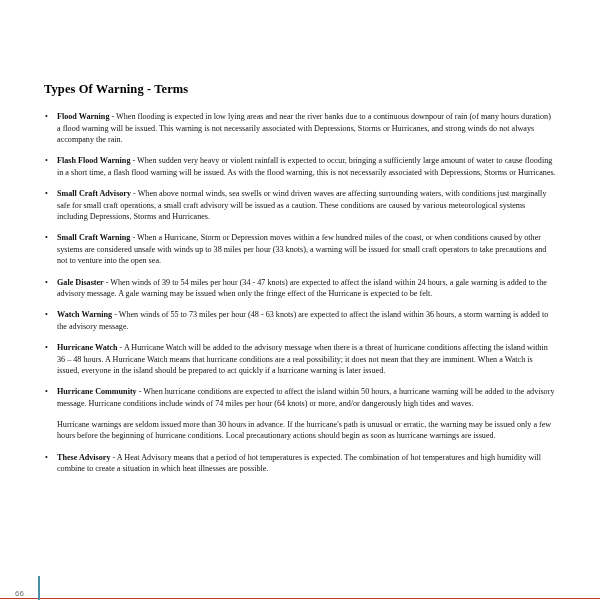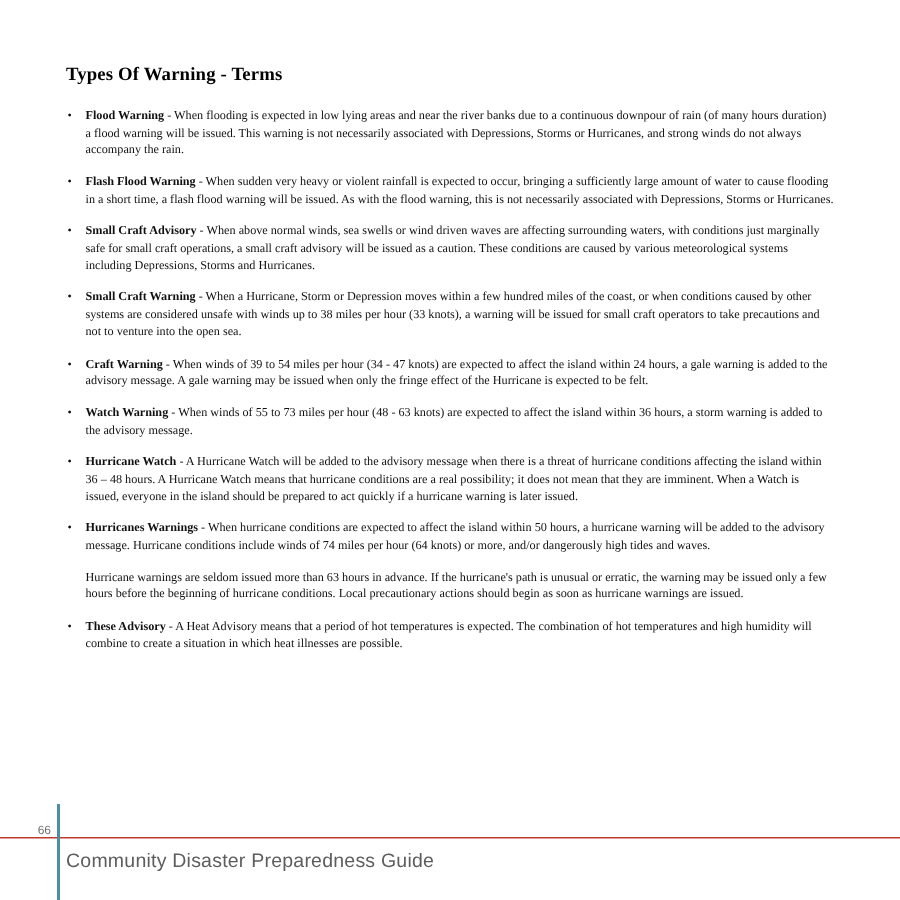--- a/index.html
+++ b/index.html
@@ -14,20 +14,21 @@
     color: #1a1a1a;
     overflow: hidden;
     position: relative;
   }
 
   .page {
     position: relative;
     width: 600px;
     height: 516px;
     box-sizing: border-box;
+    margin-top: 40px;
   }
 
   .content {
     position: absolute;
     left: 44px;
     top: 42px;
     width: 512px;
   }
 
   .page-title {
@@ -89,21 +90,21 @@
     position: absolute;
     left: 38px;
     top: 536px;
     width: 2px;
     height: 64px;
     background: #4a90a4;
   }
 
   .page-number {
     position: absolute;
-    left: 14px;
+    left: 4px;
     top: 549px;
     width: 20px;
     text-align: right;
     font-family: "Liberation Sans", "DejaVu Sans", sans-serif;
     font-size: 8px;
     color: #6e6e6e;
   }
 
   .footer-text {
     position: absolute;
@@ -122,27 +123,27 @@
 
   <div class="content">
 
     <h1 class="page-title">Types Of Warning - Terms</h1>
 
     <ul class="bullet-list">
         <li class="bullet-item"><span class="bullet-marker">•</span><span class="term">Flood Warning</span><span> - </span><span>When flooding is expected in low lying areas and near the river banks due to a continuous downpour of rain (of many hours duration) a flood warning will be issued.  This warning is not necessarily associated with Depressions, Storms or Hurricanes, and strong winds do not always accompany the rain.</span></li>
         <li class="bullet-item"><span class="bullet-marker">•</span><span class="term">Flash Flood Warning</span><span> - </span><span>When sudden very heavy or violent rainfall is expected to occur, bringing a sufficiently large amount of water to cause flooding in a short time, a flash flood warning will be issued.  As with the flood warning, this is not necessarily associated with Depressions, Storms or Hurricanes.</span></li>
         <li class="bullet-item"><span class="bullet-marker">•</span><span class="term">Small Craft Advisory</span><span> -  </span><span>When above normal winds, sea swells or wind driven waves are affecting surrounding waters, with conditions just marginally safe for small craft operations, a small craft advisory will be issued as a caution.  These conditions are caused by various meteorological systems including Depressions, Storms and Hurricanes.</span></li>
         <li class="bullet-item"><span class="bullet-marker">•</span><span class="term">Small Craft Warning</span><span> - </span><span>When a Hurricane, Storm or Depression moves within a few hundred miles of the coast, or when conditions caused by other systems are considered unsafe with winds up to 38 miles per hour (33 knots), a warning will be issued for small craft operators to take precautions and not to venture into the open sea.</span></li>
-        <li class="bullet-item"><span class="bullet-marker">•</span><span class="term">Craft Warning</span><span> - </span><span>When winds of 39 to 54 miles per hour (34 - 47 knots) are expected to affect the island within 24 hours, a gale warning is added to the advisory message.  A gale warning may be issued when only the fringe effect of the Hurricane is expected to be felt.</span></li>
+        <li class="bullet-item"><span class="bullet-marker">•</span><span class="term">Gale Disaster</span><span> - </span><span>When winds of 39 to 54 miles per hour (34 - 47 knots) are expected to affect the island within 24 hours, a gale warning is added to the advisory message.  A gale warning may be issued when only the fringe effect of the Hurricane is expected to be felt.</span></li>
         <li class="bullet-item"><span class="bullet-marker">•</span><span class="term">Watch Warning</span><span> - </span><span>When winds of 55 to 73 miles per hour (48 - 63 knots) are expected to affect the island within 36 hours, a storm warning is added to the advisory message.</span></li>
         <li class="bullet-item"><span class="bullet-marker">•</span><span class="term">Hurricane Watch</span><span> - </span><span>A Hurricane Watch will be added to the advisory message when there is a threat of hurricane conditions affecting the island within 36 – 48 hours.  A Hurricane Watch means that hurricane conditions are a real possibility; it does not mean that they are imminent.  When a Watch is issued, everyone in the island should be prepared to act quickly if a hurricane warning is later issued.</span></li>
-        <li class="bullet-item"><span class="bullet-marker">•</span><span class="term">Hurricanes Warnings</span><span> - </span><span>When hurricane conditions are expected to affect the island within 50 hours, a hurricane warning will be added to the advisory message.  Hurricane conditions include winds of 74 miles per hour (64 knots) or more, and/or dangerously high tides and waves.</span></li>
+        <li class="bullet-item"><span class="bullet-marker">•</span><span class="term">Hurricane Community</span><span> - </span><span>When hurricane conditions are expected to affect the island within 50 hours, a hurricane warning will be added to the advisory message.  Hurricane conditions include winds of 74 miles per hour (64 knots) or more, and/or dangerously high tides and waves.</span></li>
       </ul>
 
-    <p class="continuation">Hurricane warnings are seldom issued more than 63 hours in advance.  If the hurricane's path is unusual or erratic, the warning may be issued only a few hours before the beginning of hurricane conditions.  Local precautionary actions should begin as soon as hurricane warnings are issued.</p>
+    <p class="continuation">Hurricane warnings are seldom issued more than 30 hours in advance.  If the hurricane's path is unusual or erratic, the warning may be issued only a few hours before the beginning of hurricane conditions.  Local precautionary actions should begin as soon as hurricane warnings are issued.</p>
 
     <ul class="bullet-list">
       <li class="bullet-item">
         <span class="bullet-marker">•</span>
         <span class="term">These Advisory</span><span> - </span><span>A Heat Advisory means that a period of hot temperatures is expected. The combination of hot temperatures and high humidity will combine to create a situation in which heat illnesses are possible.</span>
       </li>
     </ul>
 
   </div>
 

